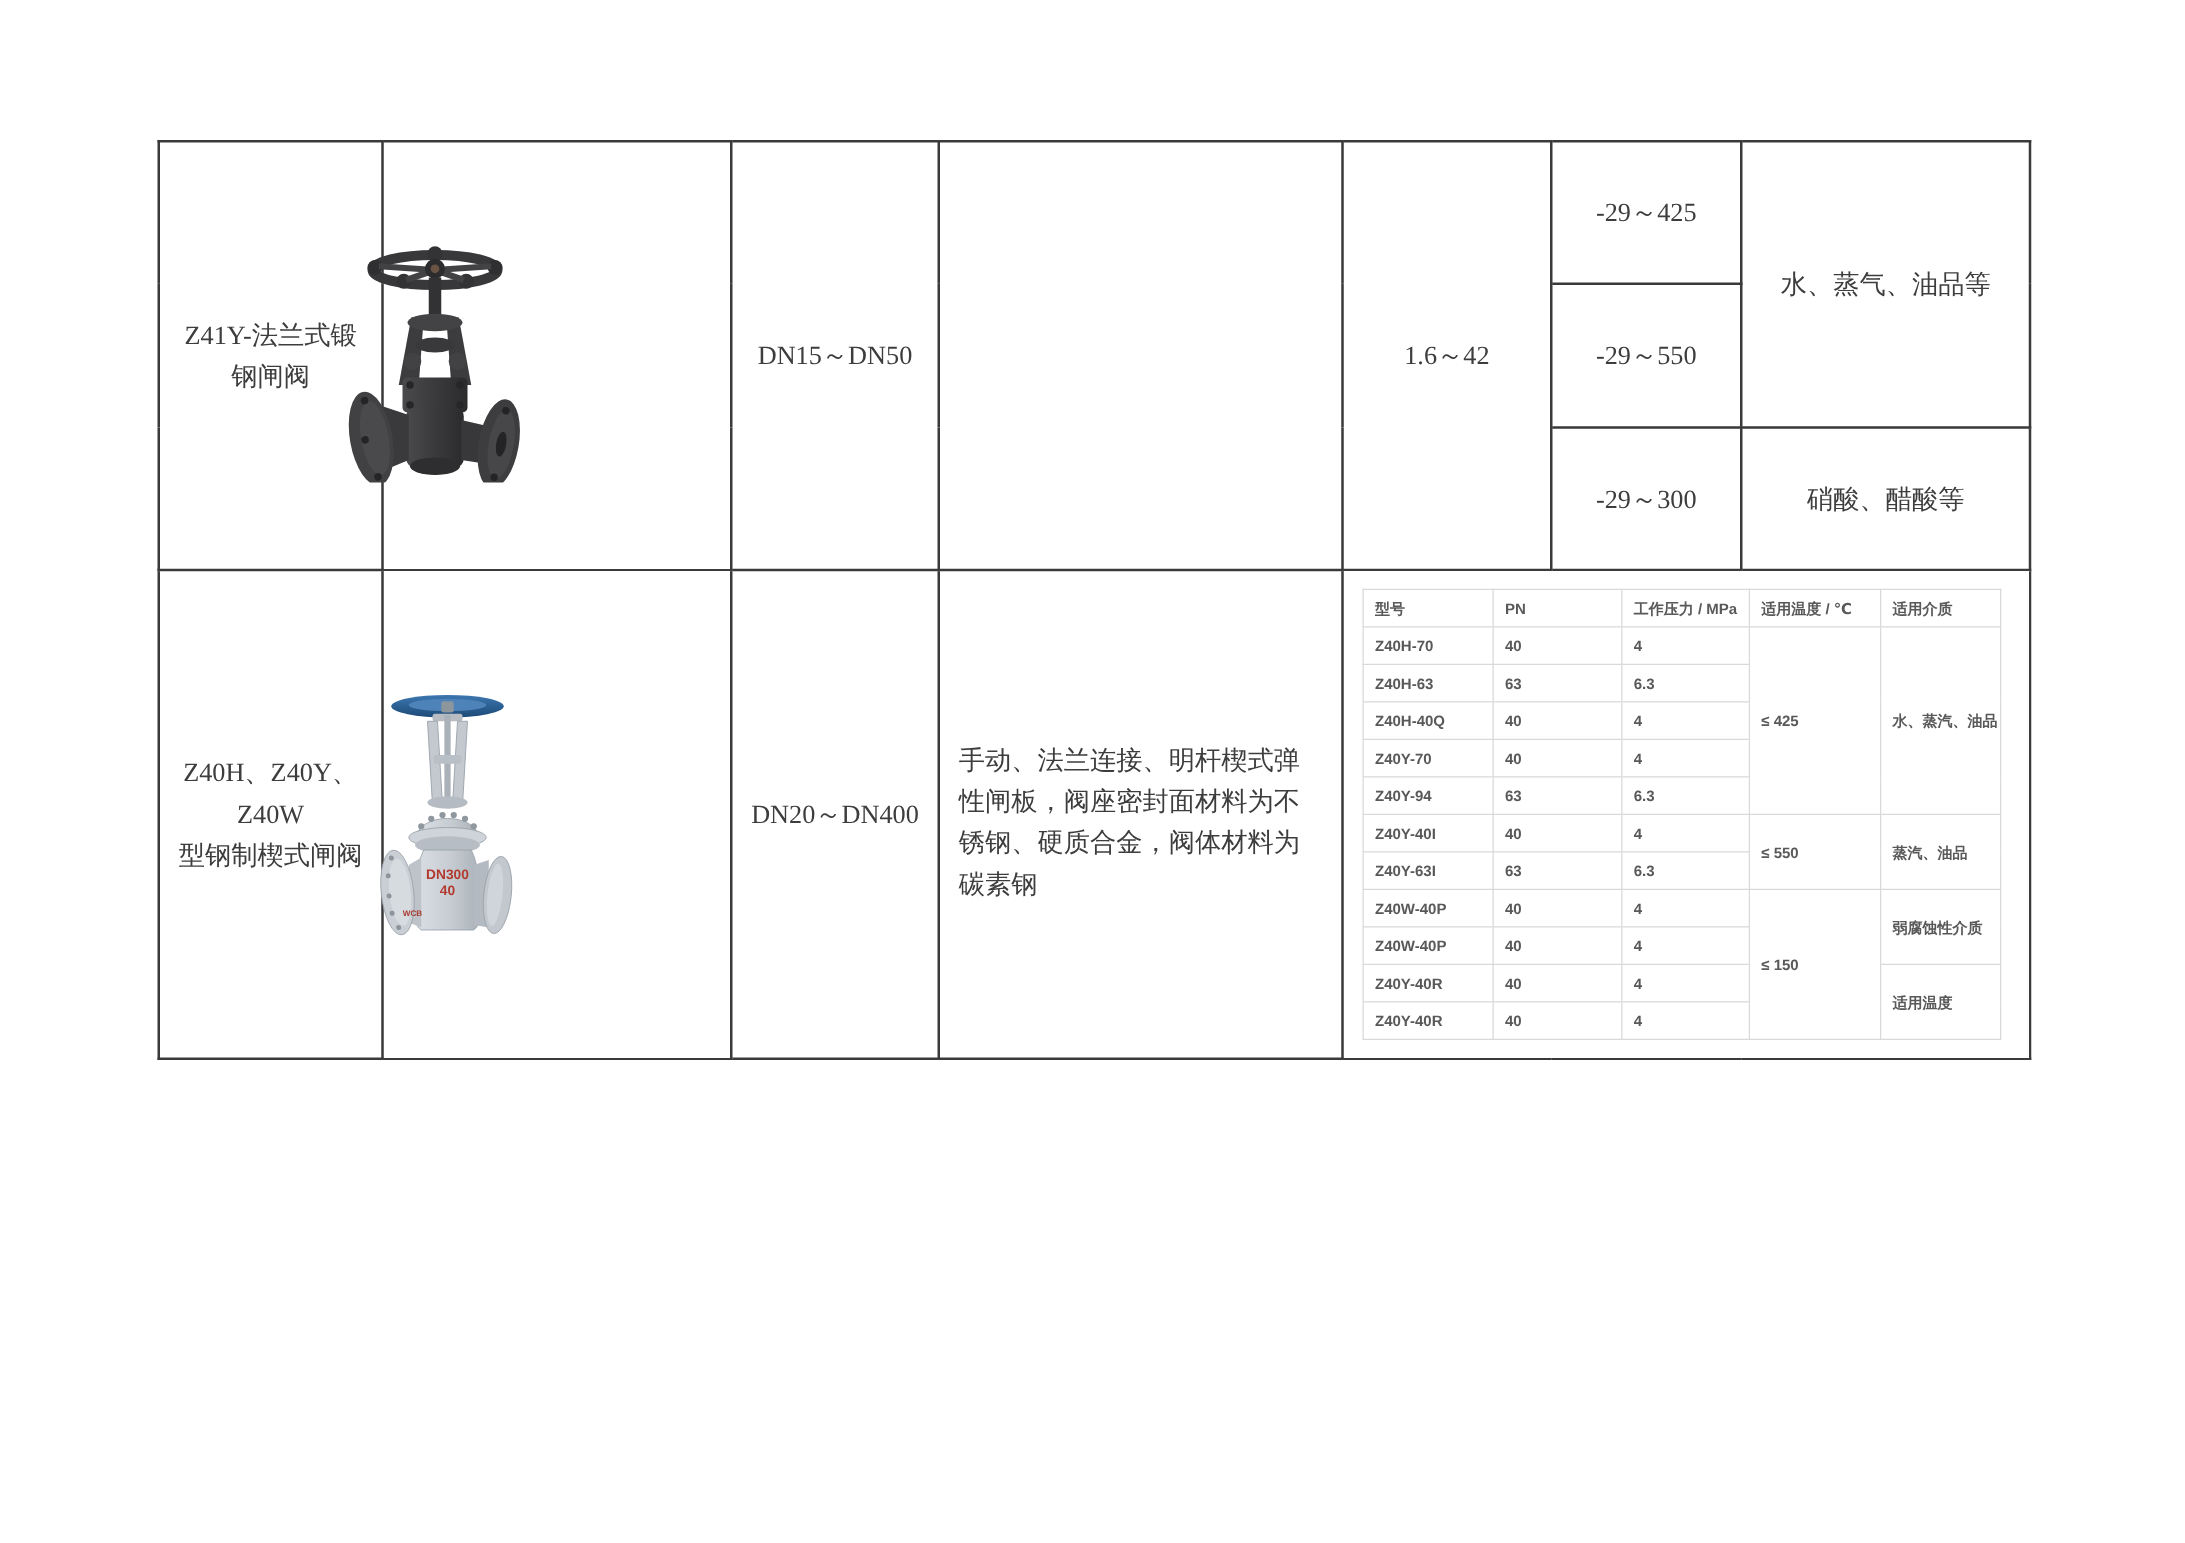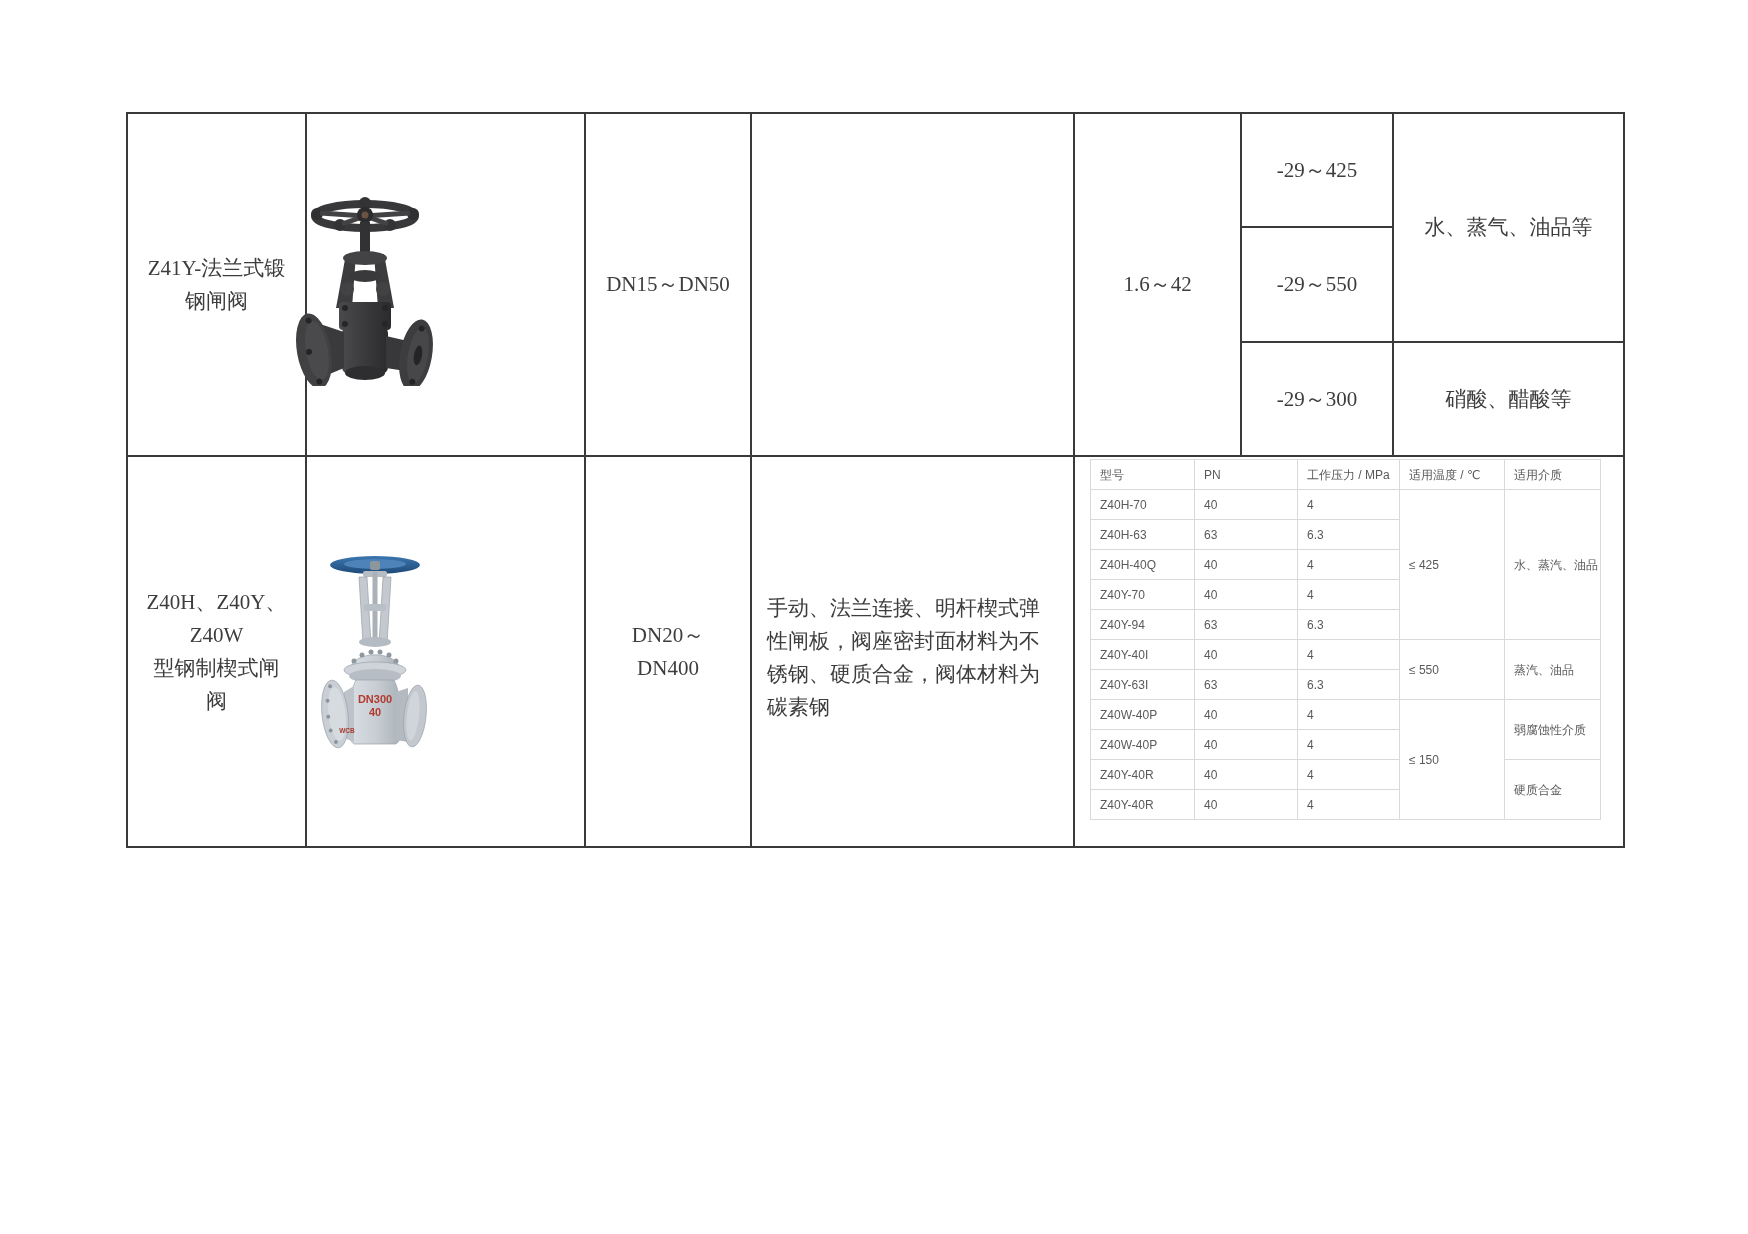--- a/index.html
+++ b/index.html
@@ -1,28 +1,28 @@
 <!DOCTYPE html>
 <html><head>
 <meta charset="utf-8">
 <style>
   html,body{margin:0;padding:0;background:#ffffff;}
   .page{position:relative;width:1748px;height:1234px;background:#ffffff;overflow:hidden;
         font-family:"Liberation Serif","DejaVu Serif",serif;}
   
   table.outer{position:absolute;left:126px;top:112px;border-collapse:collapse;table-layout:fixed;}
   table.outer td{border:2px solid #3a3a3a;vertical-align:middle;text-align:center;
-                 font-size:21px;line-height:33px;color:#3d3d3d;padding:17px;background:#ffffff;}
+                 font-size:21px;line-height:33px;color:#3d3d3d;padding:0;background:#ffffff;}
   table.outer td.desc{text-align:left;padding:12px 14px 0 15px;}
   table.outer td.imgcell{position:relative;}
   table.outer td.speccell{position:relative;vertical-align:top;}
   .namecell div{line-height:33px;font-family:Liberation Serif, serif;}
   .vwrap{display:flex;align-items:center;width:100%;height:100%;}
   
-  table.spec{position:absolute;left:15px;top:2px;border-collapse:collapse;table-layout:fixed;}
+  table.spec{position:absolute;left:15px;top:14px;border-collapse:collapse;table-layout:fixed;font-weight:bold;}
   table.spec td{border:1px solid #d9d9d9;height:29px;padding:0 2px 0 9px;background:#ffffff;
                 font-family:"Liberation Sans","DejaVu Sans",sans-serif;font-size:12px;
                 color:#595959;text-align:left;vertical-align:middle;line-height:14px;}
 </style>
 </head>
 <body>
 
 <div class="page">
 
   <table class="outer">
@@ -253,21 +253,21 @@
           </tr>
           <tr>
             <td>Z40W-40P</td>
             <td>40</td>
             <td>4</td>
           </tr>
           <tr>
             <td>Z40Y-40R</td>
             <td>40</td>
             <td>4</td>
-            <td rowspan="2">硬质合金</td>
+            <td rowspan="2">适用温度</td>
           </tr>
           <tr>
             <td>Z40Y-40R</td>
             <td>40</td>
             <td>4</td>
           </tr>
         </tbody>
             </table>
 
       </td>

